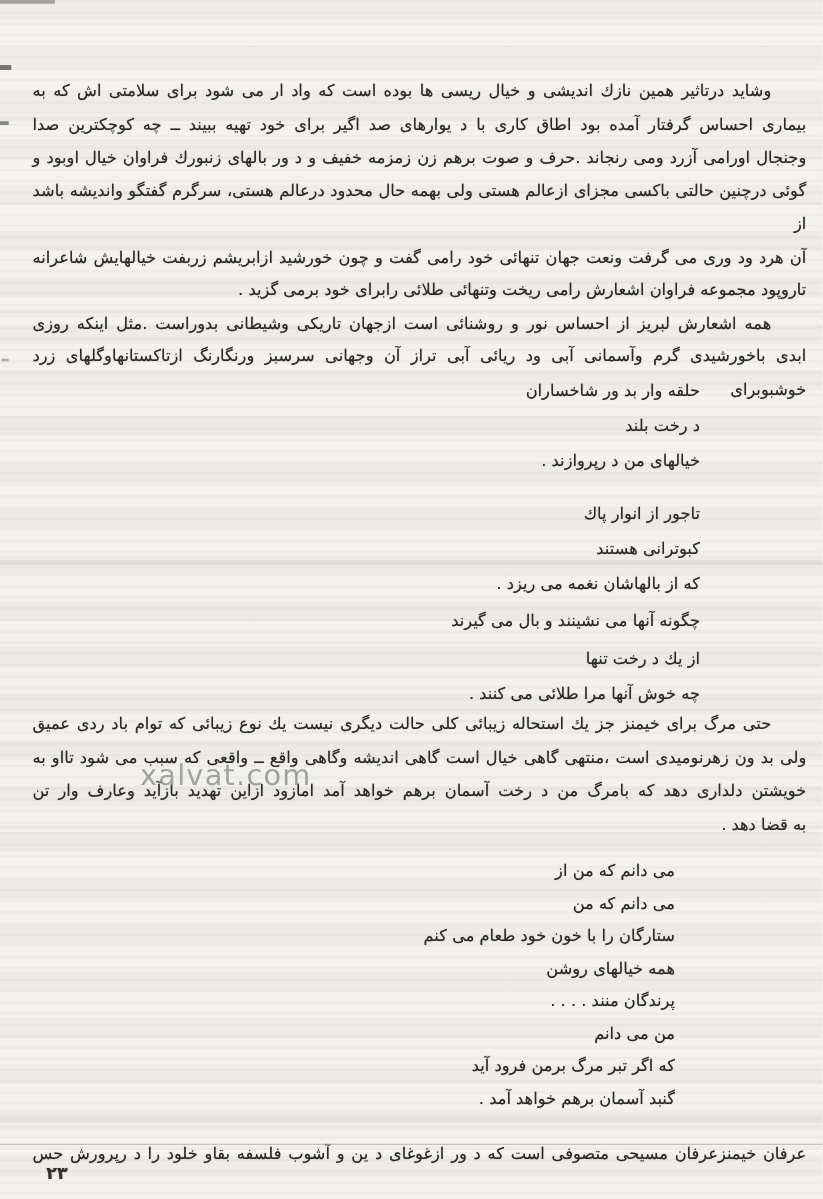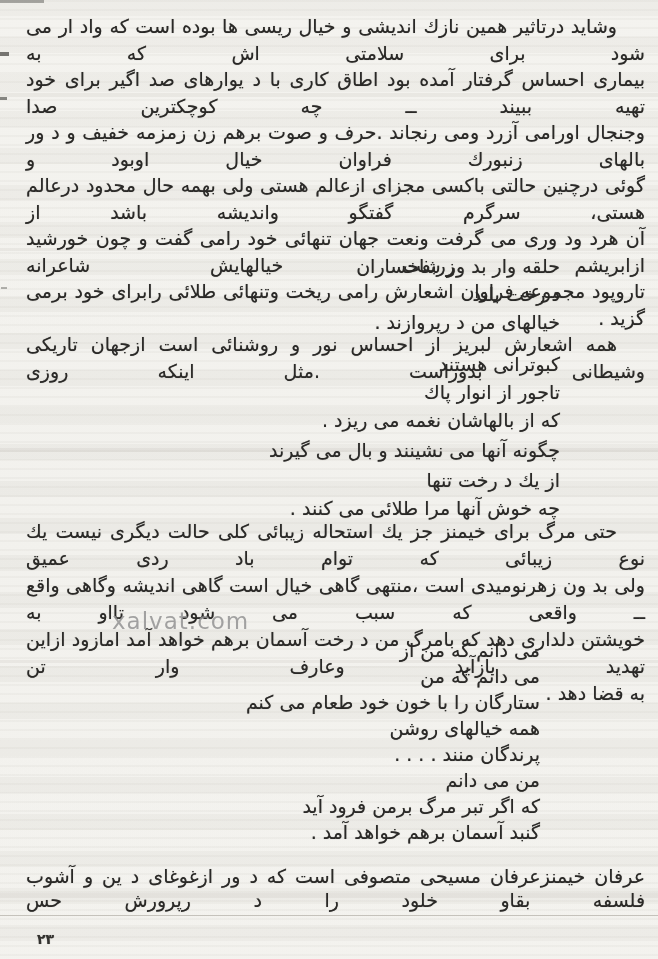--- a/index.html
+++ b/index.html
@@ -17,22 +17,23 @@
     background:
       repeating-linear-gradient(180deg, rgba(186,183,175,0.10) 0px 2px, rgba(255,255,255,0) 2px 9px),
       repeating-linear-gradient(180deg, rgba(208,205,197,0.12) 0px 16px, rgba(246,245,241,0.45) 16px 37px),
       linear-gradient(180deg, #f2f1ed 0%, #efeeea 55%, #f1f0ec 100%);
   }
   
   .tblock {
     position: absolute;
     direction: rtl;
     color: #2a2927;
-    font-size: 19px;
+    font-size: 13px;
     text-shadow: 0 0 0.7px rgba(42,40,36,0.55);
+    margin-top: 48px;
     -webkit-font-smoothing: antialiased;
   }
   .flow { right: 13px; left: 26px; }
   .para .tline {
     text-align: justify;
     text-align-last: justify;
   }
   .para .tline.last { text-align-last: right; }
   .para.force-justify .tline.last { text-align-last: justify; }
   .para.indent .tline:first-child { text-indent: 28px; }
@@ -111,32 +112,33 @@
     <div class="para indent">
         <div class="tline">وشاید درتاثیر همین نازك اندیشی و خیال ریسی ها بوده است كه واد ار می شود برای سلامتی اش كه به</div>
         <div class="tline">بیماری  احساس گرفتار آمده بود اطاق كاری با د یوارهای صد اگیر برای خود تهیه ببیند ــ چه كوچكترین صدا</div>
         <div class="tline">وجنجال اورامی آزرد ومی رنجاند .حرف و صوت برهم زن زمزمه خفیف و د ور بالهای زنبورك فراوان خیال اوبود و</div>
         <div class="tline">گوئی درچنین حالتی باكسی مجزای ازعالم هستی ولی بهمه حال محدود درعالم هستی، سرگرم گفتگو واندیشه باشد از</div>
         <div class="tline">آن هرد ود وری می گرفت ونعت جهان تنهائی خود رامی گفت و چون خورشید ازابریشم زربفت خیالهایش شاعرانه</div>
         <div class="tline last">تاروپود مجموعه فراوان اشعارش رامی ریخت وتنهائی طلائی رابرای خود برمی گزید .</div>
       </div>
     <div class="para indent">
         <div class="tline">همه اشعارش لبریز از احساس نور و روشنائی است ازجهان تاریكی وشیطانی بدوراست .مثل اینكه روزی</div>
+        <div class="tline">ابدی باخورشیدی گرم وآسمانی آبی ود ریائی آبی تراز آن وجهانی سرسبز ورنگارنگ ازتاكستانهاوگلهای زرد خوشبوبرای</div>
       </div>
   </div>
 
   <div id="poem1" class="tblock poem">
       <div class="stanza">
         <div class="pline">حلقه وار بد ور شاخساران</div>
         <div class="pline">د رخت بلند</div>
         <div class="pline">خیالهای من د رپروازند .</div>
       </div>
       <div class="stanza">
+        <div class="pline">تاجور از انوار پاك</div>
         <div class="pline">كبوترانی هستند</div>
-        <div class="pline">تاجور از انوار پاك</div>
         <div class="pline">كه از بالهاشان نغمه می ریزد .</div>
       </div>
       <div class="stanza">
         <div class="pline">چگونه آنها می نشینند و بال می گیرند</div>
       </div>
       <div class="stanza">
         <div class="pline">از یك د رخت تنها</div>
         <div class="pline">چه خوش آنها مرا طلائی می كنند .</div>
       </div>
     </div>

